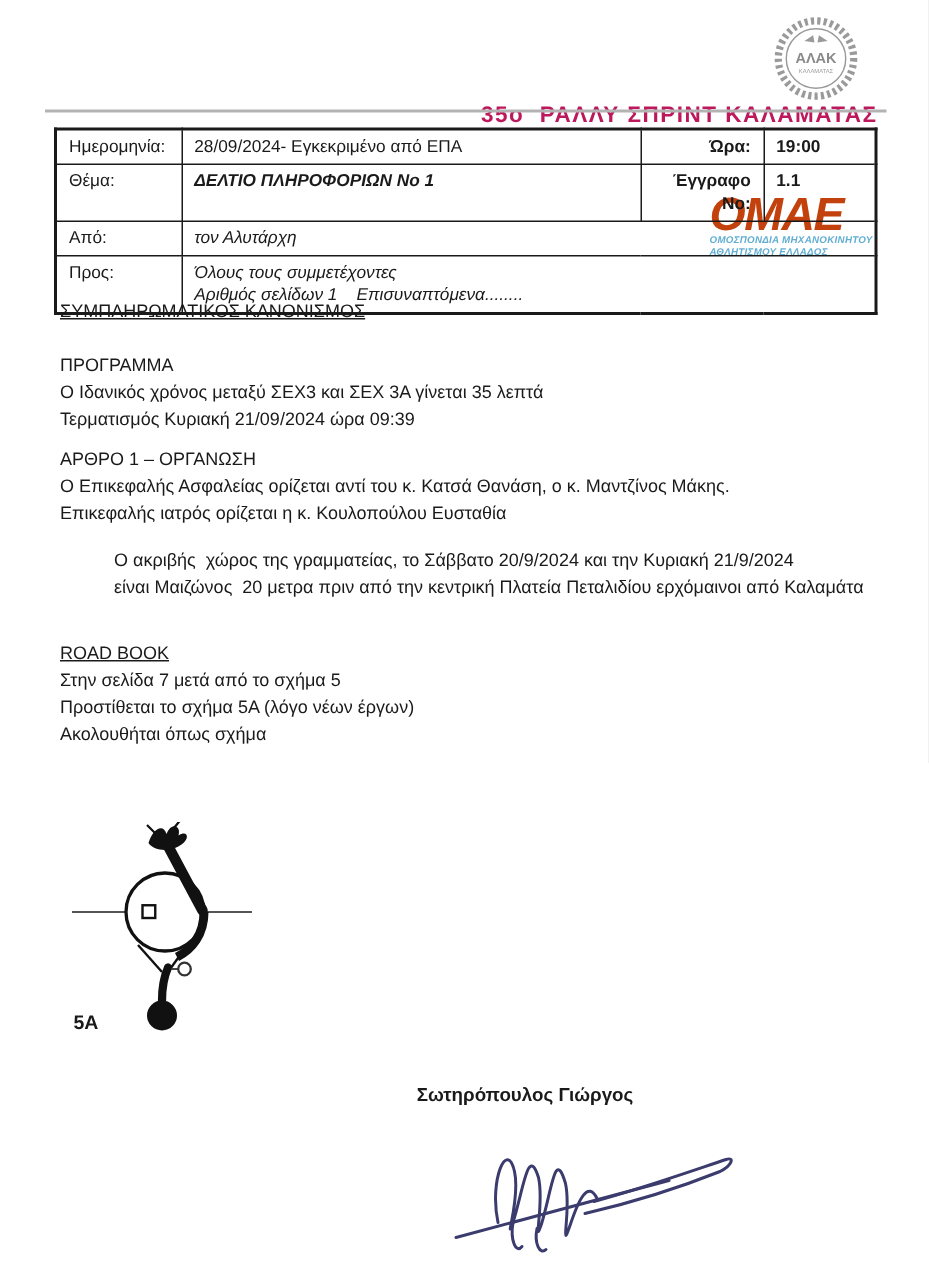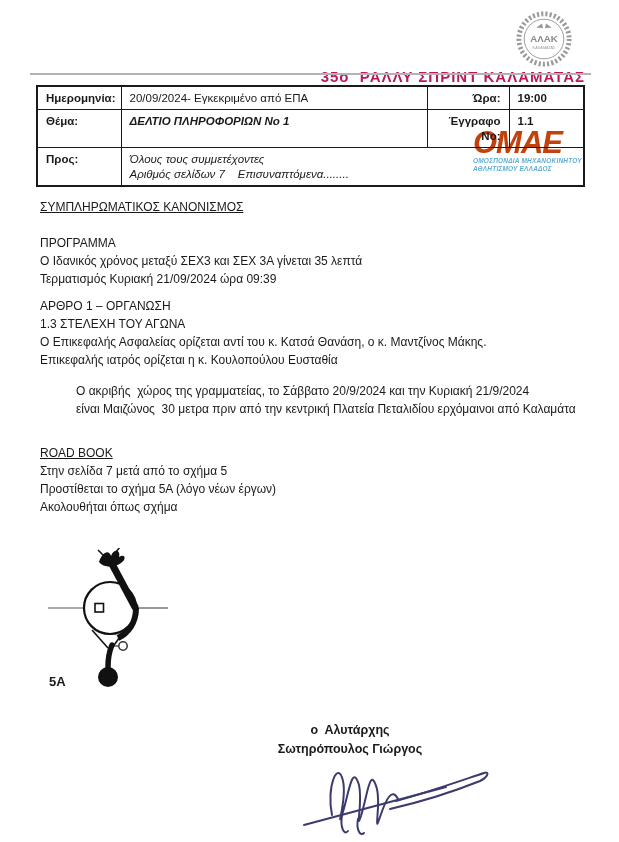--- a/index.html
+++ b/index.html
@@ -19,21 +19,21 @@
                  color:#c2410c; line-height:28px; letter-spacing:-1px;margin-top:44px; }
   .fed-sub { font-size:6.5px; font-weight:bold; font-style:italic;
              color:#62aed2; line-height:7.5px; letter-spacing:0.2px; }
   .hdr-rule { position:absolute; left:30px; right:28px; top:73px; height:2px;
               background:#b3b3b3; }
   
   .info-table { position:absolute; left:36px; top:85px; border-collapse:collapse;
                 table-layout:fixed; width:547px; border:2px solid #1a1a1a; }
   .info-table td { border:1px solid #1a1a1a; padding:4px 8px 3px 8px;
                    font-size:11.5px; vertical-align:top; line-height:15px; }
-  td.lbl { font-weight:bold; }
+  td.lbl { font-weight:normal; }
   td.lbl2 { font-weight:bold; text-align:right; }
   td.val2 { font-weight:bold; }
   .subject { font-weight:bold; font-style:italic; }
   .ital { font-style:italic; }
   .pre { white-space:pre-wrap; }
   
   .doc-body { position:absolute; left:40px; top:198px; width:545px;
               font-size:12px; line-height:18px; }
   .ln { height:18px; }
   .u { text-decoration:underline; }
@@ -78,58 +78,61 @@
   <table class="info-table">
     <colgroup>
         <col style="width:84px">
         <col style="width:306px">
         <col style="width:82px">
         <col style="width:75px">
       </colgroup>
     <tbody>
         <tr>
       <td class="lbl">Ημερομηνία:</td>
-      <td>20/09/2024- Εγκεκριμένο από ΕΠΑ</td>
+      <td>28/09/2024- Εγκεκριμένο από ΕΠΑ</td>
       <td class="lbl2">Ώρα:</td>
       <td class="val2">19:00</td>
     </tr>
     <tr>
       <td class="lbl">Θέμα:</td>
       <td class="subject">ΔΕΛΤΙΟ ΠΛΗΡΟΦΟΡΙΩΝ Νο 1</td>
       <td class="lbl2">Έγγραφο Νο:</td>
       <td class="val2">1.1</td>
     </tr>
     <tr>
+      <td class="lbl">Από:</td>
+      <td colspan="3" class="ital">τον Αλυτάρχη</td>
+    </tr>
+    <tr>
       <td class="lbl">Προς:</td>
       <td colspan="3" class="ital">
         <div>Όλους τους συμμετέχοντες</div>
-        <div class="pre">Αριθμός σελίδων 7    Επισυναπτόμενα........</div>
+        <div class="pre">Αριθμός σελίδων 1    Επισυναπτόμενα........</div>
       </td>
     </tr>
   </tbody>
     </table>
 
   <div class="doc-body">
     <div class="sec-supp">
       <div class="ln u">ΣΥΜΠΛΗΡΩΜΑΤΙΚΟΣ ΚΑΝΟΝΙΣΜΟΣ</div>
     </div>
     <div class="sec-prog">
       <div class="ln">ΠΡΟΓΡΑΜΜΑ</div>
       <div class="ln">Ο Ιδανικός χρόνος μεταξύ ΣΕΧ3 και ΣΕΧ 3Α γίνεται 35 λεπτά</div>
       <div class="ln">Τερματισμός Κυριακή 21/09/2024 ώρα 09:39</div>
     </div>
     <div class="sec-art">
       <div class="ln">ΑΡΘΡΟ 1 – ΟΡΓΑΝΩΣΗ</div>
-      <div class="ln">1.3 ΣΤΕΛΕΧΗ ΤΟΥ ΑΓΩΝΑ</div>
       <div class="ln">Ο Επικεφαλής Ασφαλείας ορίζεται αντί του κ. Κατσά Θανάση, ο κ. Μαντζίνος Μάκης.</div>
       <div class="ln">Επικεφαλής ιατρός ορίζεται η κ. Κουλοπούλου Ευσταθία</div>
     </div>
     <div class="sec-secr">
       <div class="ln pre">Ο ακριβής  χώρος της γραμματείας, το Σάββατο 20/9/2024 και την Κυριακή 21/9/2024</div>
-      <div class="ln pre">είναι Μαιζώνος  30 μετρα πριν από την κεντρική Πλατεία Πεταλιδίου ερχόμαινοι από Καλαμάτα</div>
+      <div class="ln pre">είναι Μαιζώνος  20 μετρα πριν από την κεντρική Πλατεία Πεταλιδίου ερχόμαινοι από Καλαμάτα</div>
     </div>
     <div class="sec-road">
       <div class="ln u">ROAD BOOK</div>
       <div class="ln">Στην σελίδα 7 μετά από το σχήμα 5</div>
       <div class="ln">Προστίθεται το σχήμα 5Α (λόγο νέων έργων)</div>
       <div class="ln">Ακολουθήται όπως σχήμα</div>
     </div>
   </div>
 
   <svg class="diagram" width="170" height="160" viewBox="0 0 170 160">
@@ -151,21 +154,20 @@
 
     <path d="M72,97 C69,104 68,110 68,119" stroke="#111" stroke-width="5.5" fill="none" stroke-linecap="round"></path>
     <circle cx="68" cy="129" r="10" fill="#111"></circle>
 
     <line x1="74" y1="98" x2="79" y2="98" stroke="#333" stroke-width="1.2"></line>
     <circle cx="83" cy="98" r="4.2" fill="#ffffff" stroke="#333" stroke-width="1.5"></circle>
   </svg>
   <div class="diagram-label">5A</div>
 
   <div class="sig-block">
-    <div class="pre">ο  Αλυτάρχης</div>
     <div>Σωτηρόπουλος Γιώργος</div>
   </div>
   <svg class="sig-svg" width="200" height="85" viewBox="0 0 200 85">
     <g stroke="#3b3b6e" stroke-width="2" fill="none" stroke-linecap="round">
       <path d="M34,62 C28,34 40,6 45,28 C49,46 38,78 44,62 C51,40 54,10 61,32 C65,50 57,80 63,63 C70,40 72,12 79,36 C83,54 75,84 82,64 C88,46 94,34 100,46"></path>
       <path d="M6,72 L148,34"></path>
       <path d="M98,48 C128,40 162,28 186,20 C192,18 190,24 182,28 C152,40 118,50 92,56"></path>
       <path d="M60,66 C58,76 62,84 66,80"></path>
       <path d="M44,62 C42,74 46,83 50,78"></path>
     </g>

